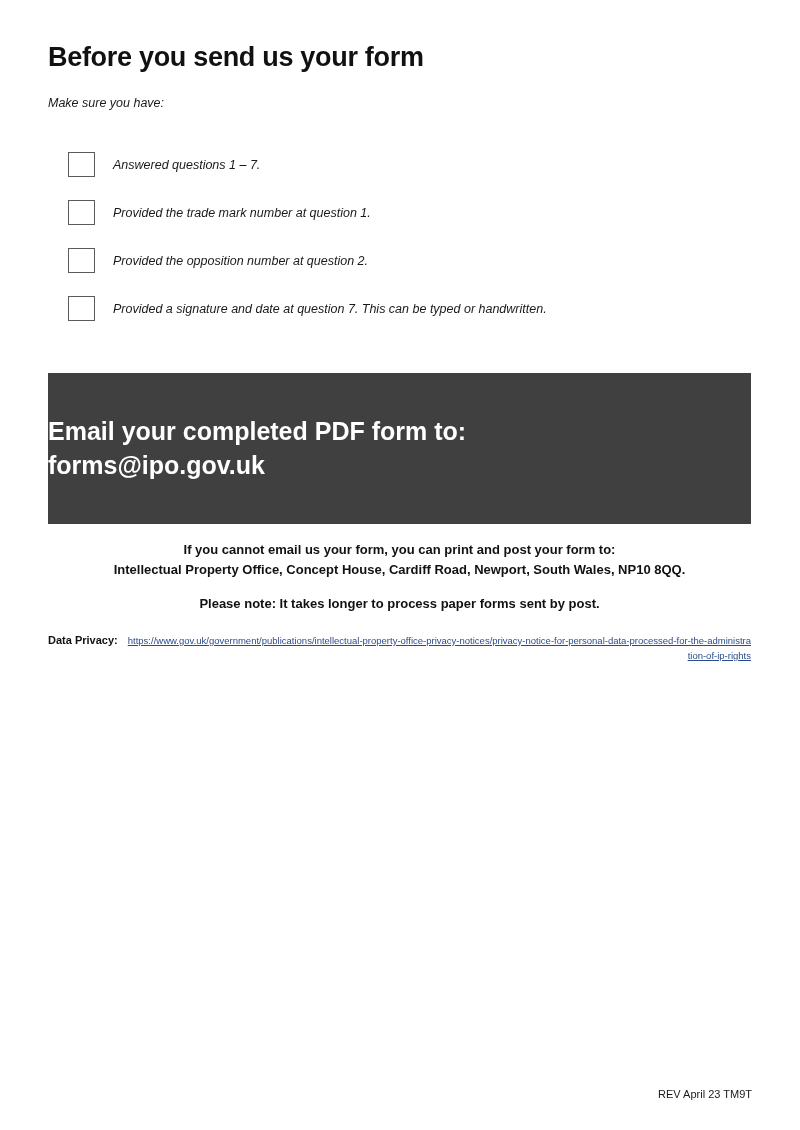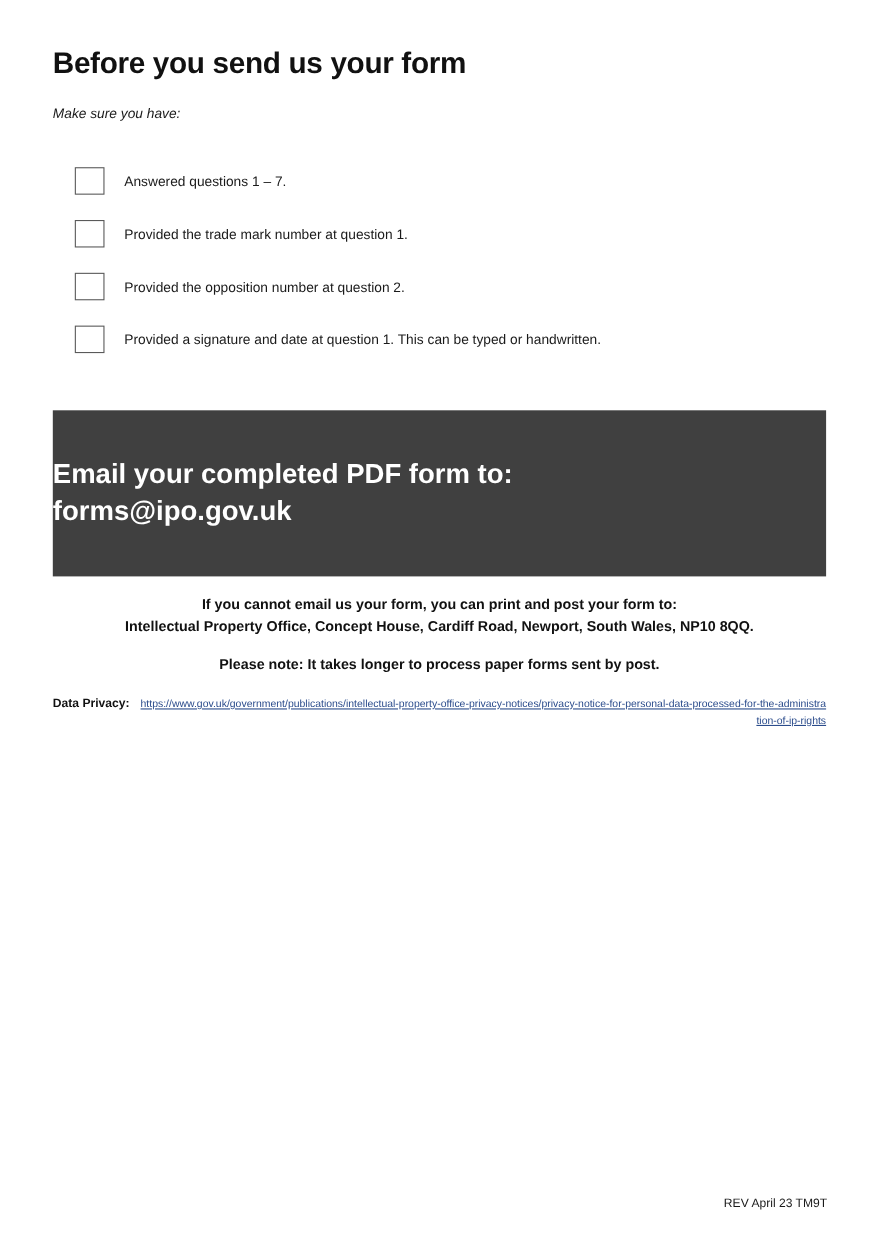--- a/index.html
+++ b/index.html
@@ -40,20 +40,21 @@
   }
   .checklist {
     position: absolute;
     left: 68px;
     top: 146px;
     width: 700px;
   }
   .check-row {
     position: relative;
     height: 48px;
+    font-style: italic;
   }
   .check-box {
     position: absolute;
     left: 0;
     top: 6px;
     width: 27px;
     height: 25px;
     border: 1px solid #5a5a5a;
     background: #ffffff;
     box-sizing: border-box;
@@ -168,21 +169,21 @@
       <div class="check-label">Provided the trade mark number at question 1.</div>
     </div>
 
     <div class="check-row">
       <div class="check-box"></div>
       <div class="check-label">Provided the opposition number at question 2.</div>
     </div>
 
     <div class="check-row">
       <div class="check-box"></div>
-      <div class="check-label">Provided a signature and date at question 1. This can be typed or handwritten.</div>
+      <div class="check-label">Provided a signature and date at question 7. This can be typed or handwritten.</div>
     </div>
 
   </div>
 
   <div class="email-banner">
     <div class="line1">Email your completed PDF form to:</div>
     <div class="line2">forms@ipo.gov.uk</div>
   </div>
 
   <div class="post-block">

